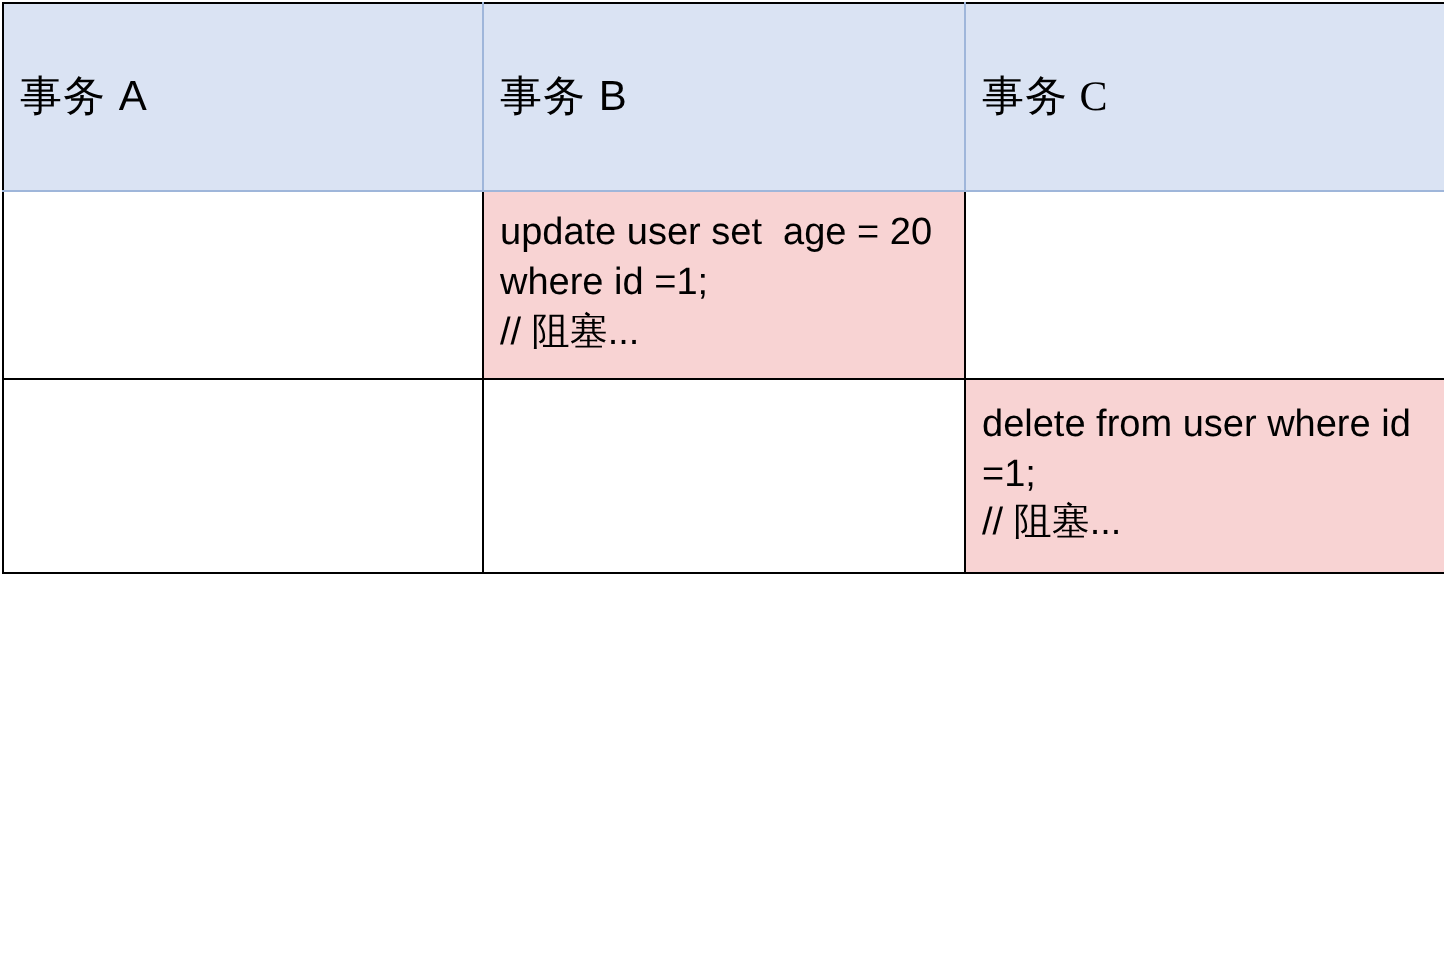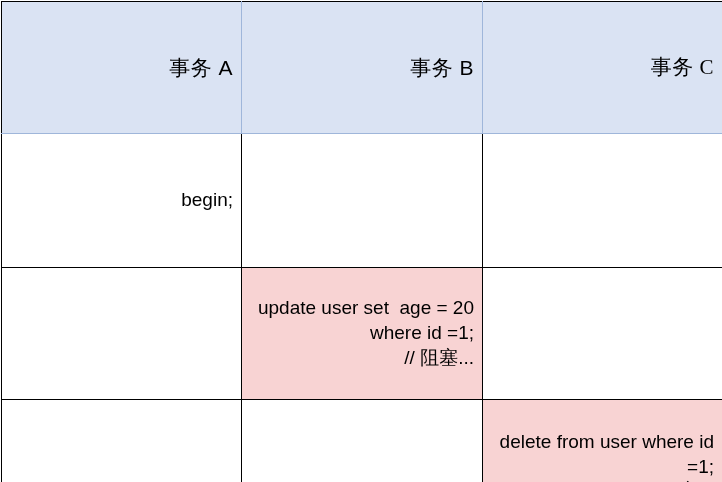--- a/index.html
+++ b/index.html
@@ -25,22 +25,22 @@
     width: 721px;
     margin: 1px 0 0 1px;
   }
   table.txn-table col.col-a { width: 240px; }
   table.txn-table col.col-b { width: 241px; }
   table.txn-table col.col-c { width: 240px; }
 
   table.txn-table th,
   table.txn-table td {
     border: 1px solid #000000;
-    padding: 19px 8px;
-    text-align: right;
+    padding: 0 8px;
+    text-align: left;
     vertical-align: middle;
     font-weight: normal;
     color: #000000;
     line-height: 1.30;
     word-wrap: break-word;
     white-space: pre-wrap;
   }
 
   
   table.txn-table thead th {
@@ -89,25 +89,20 @@
       <col class="col-c">
     </colgroup>
     <thead>
       <tr>
         <th>事务 A</th>
         <th>事务 B</th>
         <th>事务 C</th>
       </tr>
     </thead>
     <tbody>
-      <tr class="row-begin">
-        <td class="cell-plain">begin;</td>
-        <td class="cell-plain"></td>
-        <td class="cell-plain"></td>
-      </tr>
       <tr class="row-update">
         <td class="cell-plain"></td>
         <td class="cell-pink">update user set  age = 20 where id =1;
 // 阻塞...</td>
         <td class="cell-plain"></td>
       </tr>
       <tr class="row-delete">
         <td class="cell-plain"></td>
         <td class="cell-plain"></td>
         <td class="cell-pink">delete from user where id =1;

